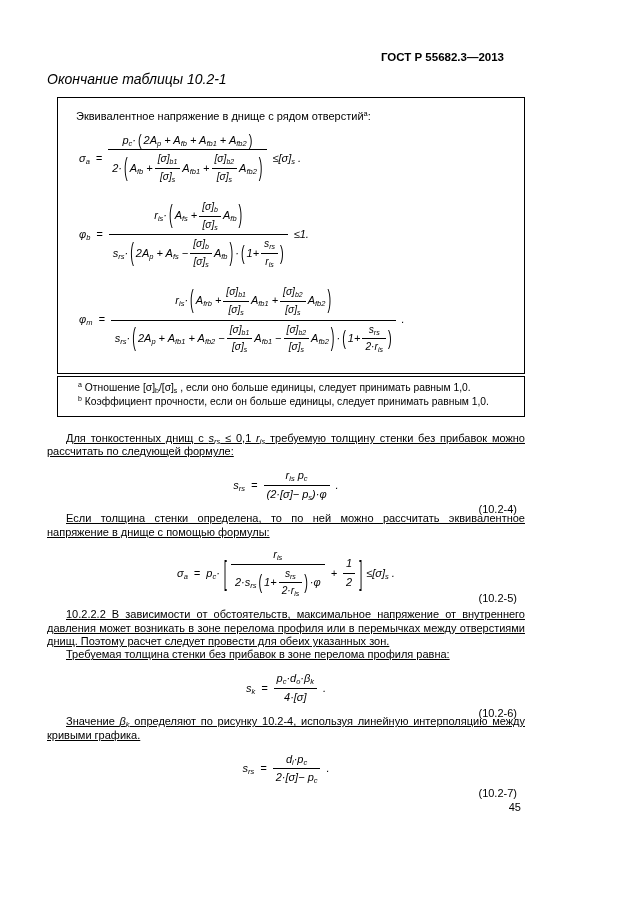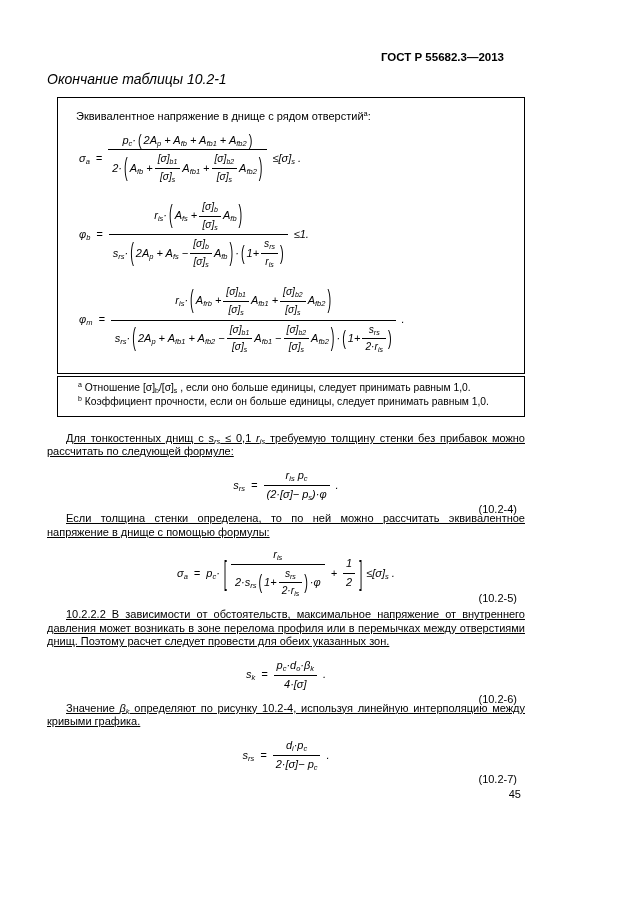--- a/index.html
+++ b/index.html
@@ -217,20 +217,21 @@
           <span class="fn">1</span>
           <span class="fd">2</span>
         </span>
       <span class="bp bp30">]</span>
       <span class="tok">≤[σ]<sub>s</sub> .</span>
     </span>
     <span class="eqnum">(10.2-5)</span>
   </div>
 
   <p class="para">10.2.2.2 В зависимости от обстоятельств, максимальное напряжение от внутреннего давления может возникать в зоне перелома профиля или в перемычках между отверстиями днищ. Поэтому расчет следует провести для обеих указанных зон.</p>
+  <p class="para">Требуемая толщина стенки без прибавок в зоне перелома профиля равна:</p>
 
   <div class="eqrow">
     <span class="eqline inlineeq">
       <span class="tok">s<sub>k</sub></span>
       <span class="tok">=</span>
       <span class="frac">
           <span class="fn">p<sub>c</sub>·d<sub>o</sub>·β<sub>k</sub></span>
           <span class="fd">4·[σ]</span>
         </span>
       <span class="tok">.</span>

